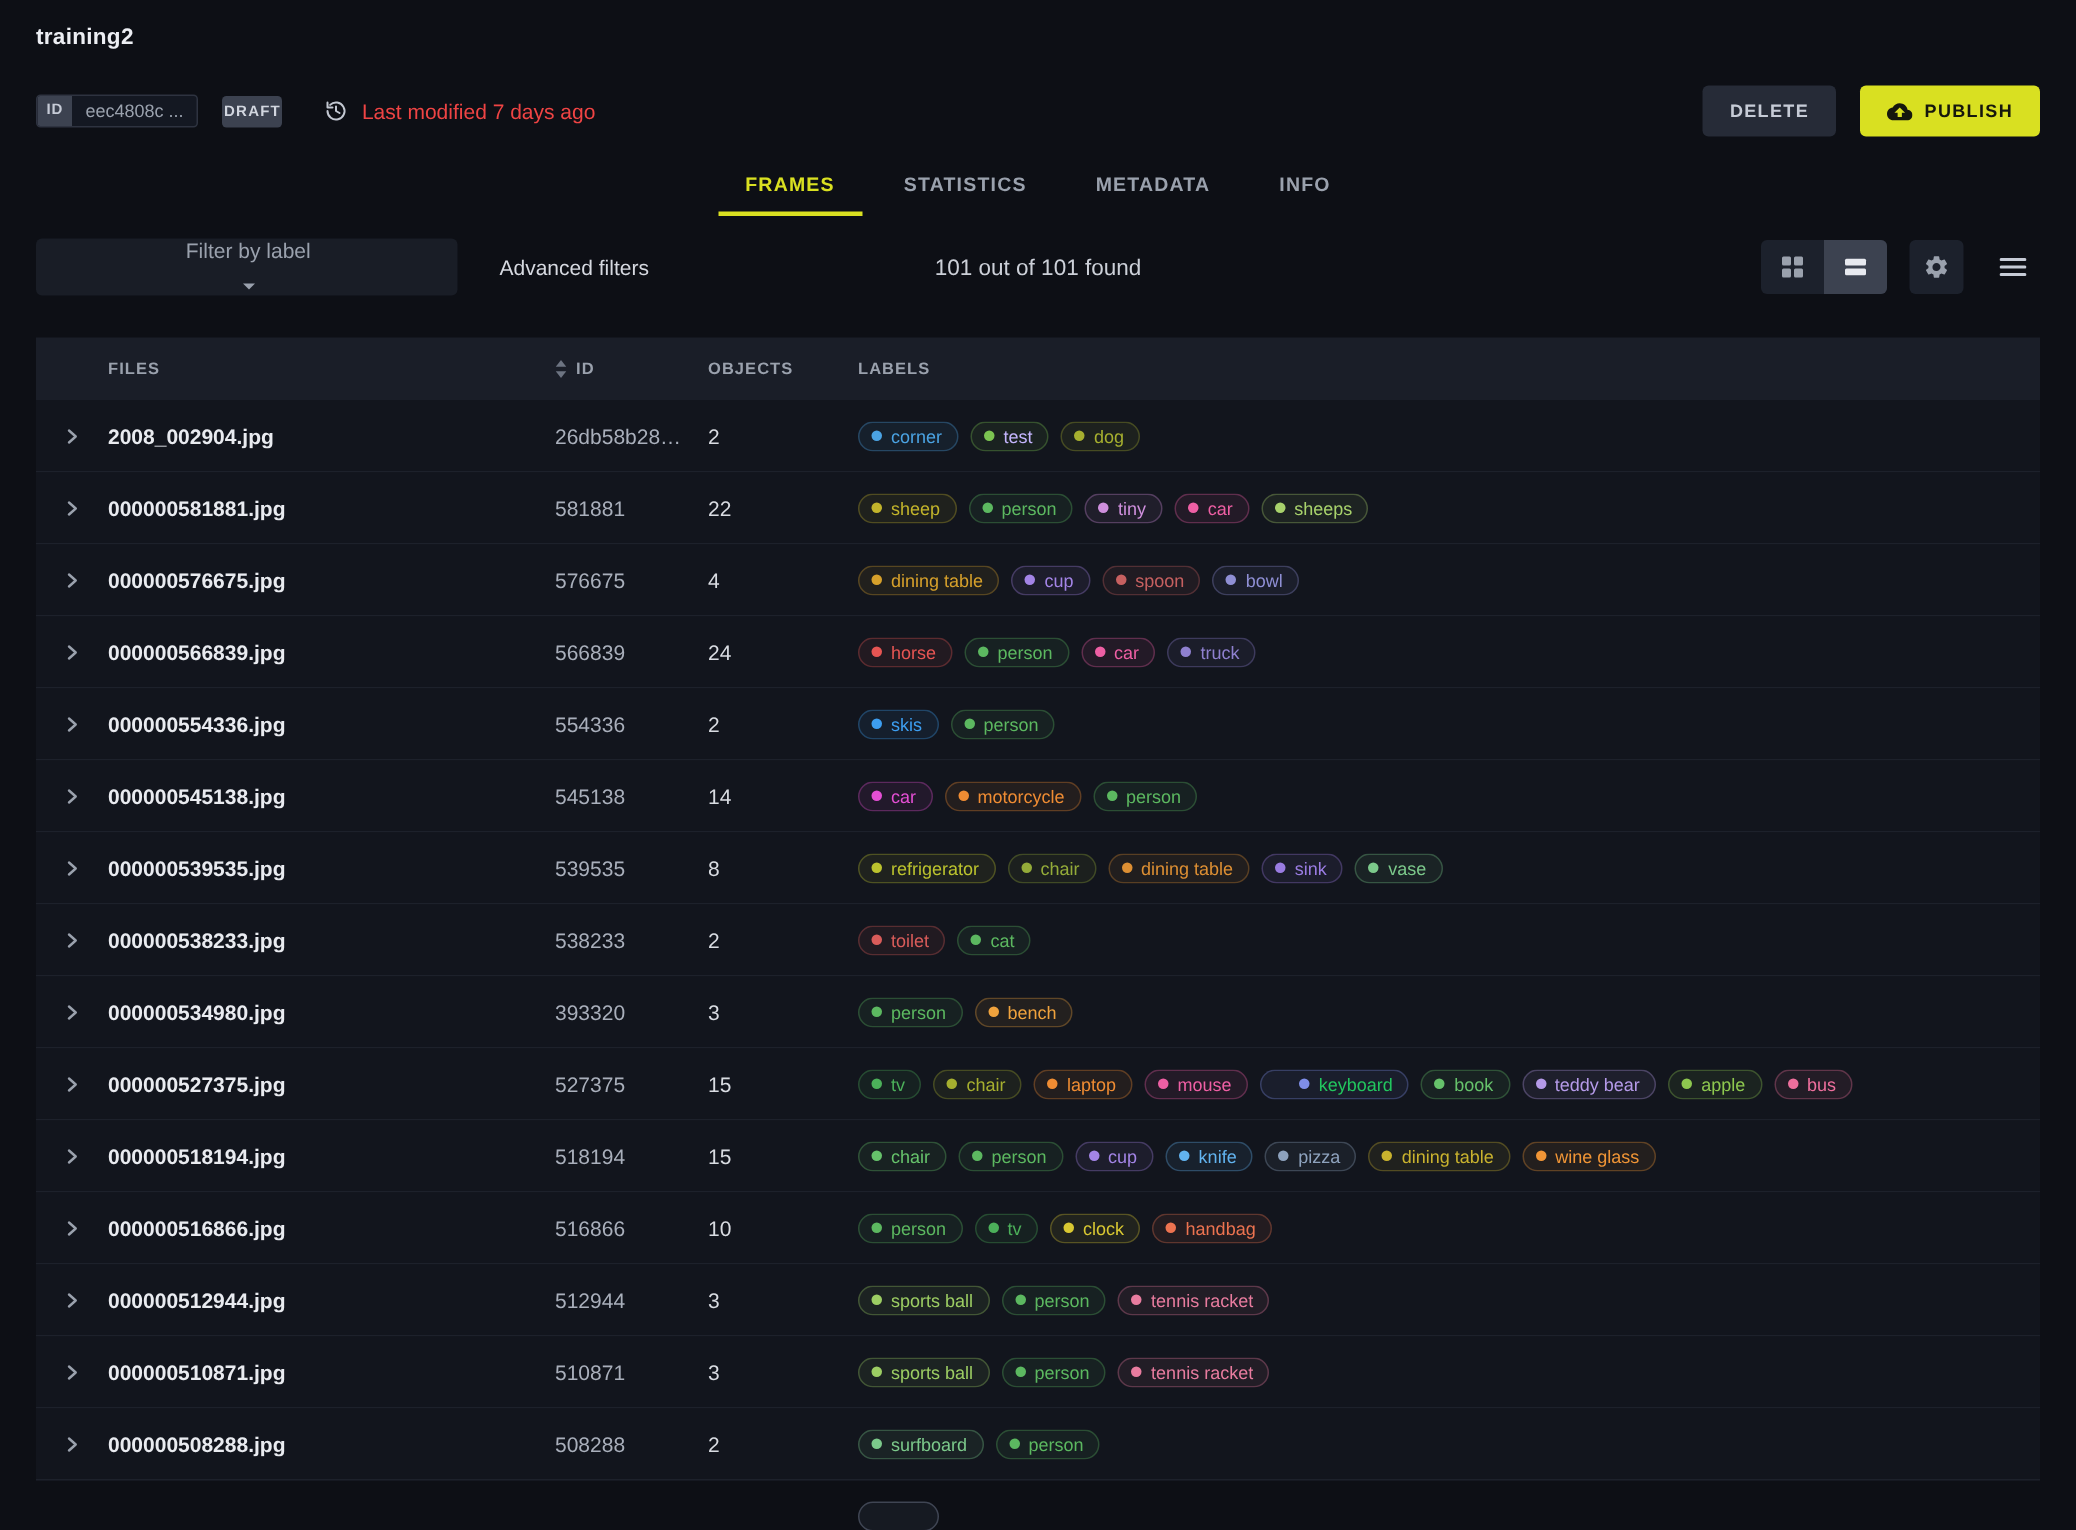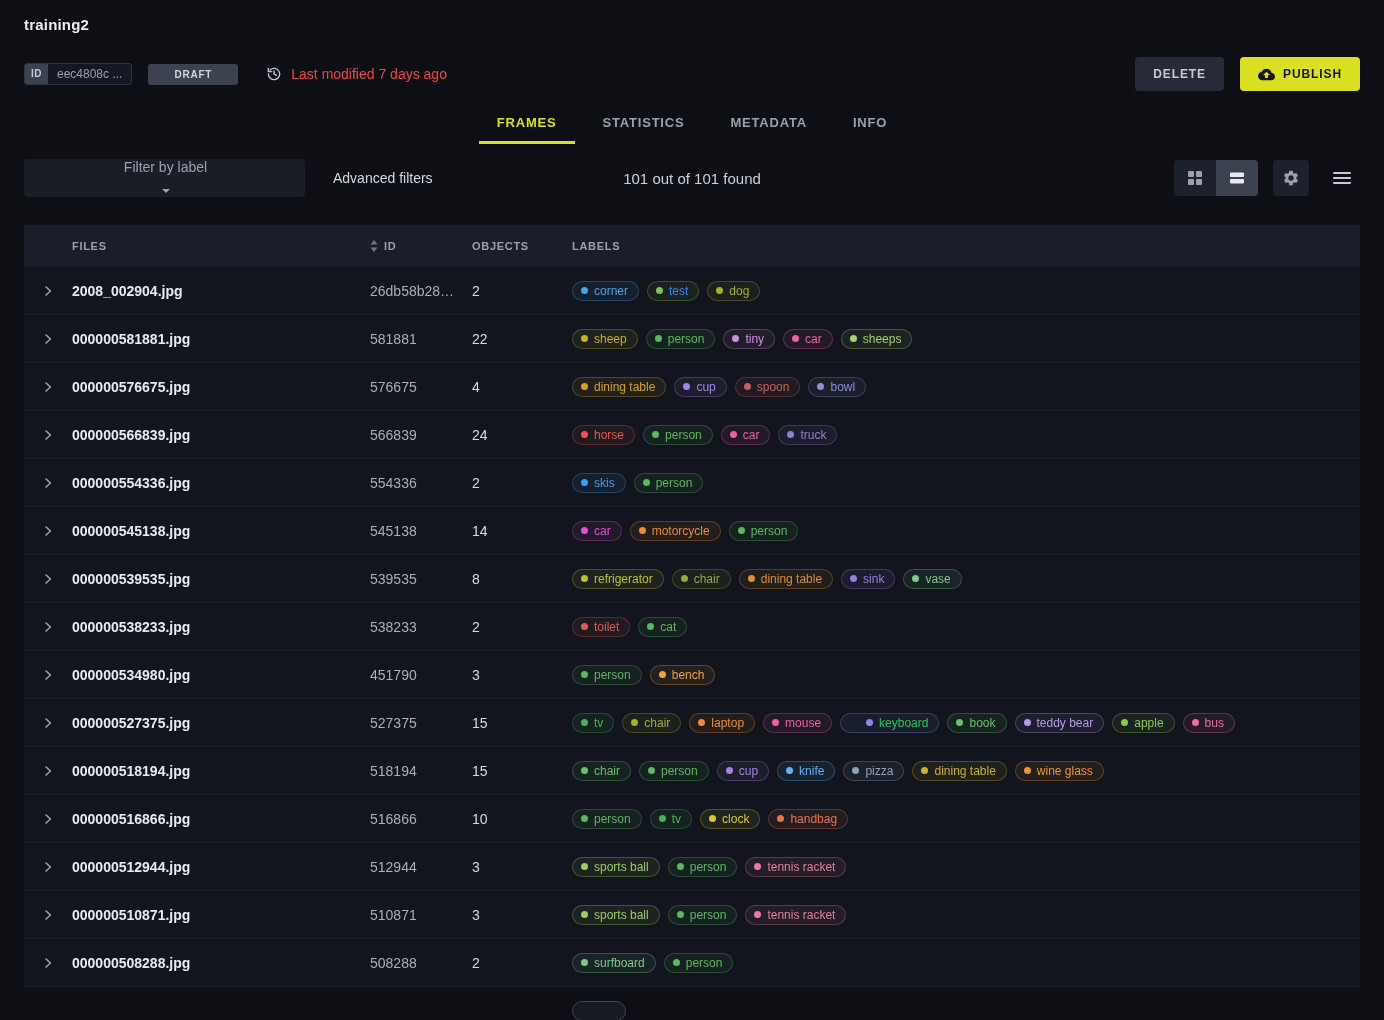--- a/index.html
+++ b/index.html
@@ -12,21 +12,21 @@
   }
   :root { --accent: #d9e021; }
 
   
   .page-title { padding: 16px 24px 0; font-size: 15px; font-weight: 700; letter-spacing: .2px; color: #eceef3; }
   .meta-row { display: flex; align-items: center; justify-content: space-between; padding: 0 24px; margin-top: 24px; }
   .meta-left { display: flex; align-items: center; gap: 16px; }
   .id-badge { display: inline-flex; align-items: center; border: 1px solid #2e3340; border-radius: 3px; overflow: hidden; height: 22px; background: #141822; }
   .id-chip { background: #3c4250; color: #c6cbd6; font-size: 10px; font-weight: 700; padding: 0 6px; line-height: 22px; letter-spacing: .5px; }
   .id-value { color: #9aa1ad; font-size: 12px; padding: 0 9px; }
-  .draft-badge { background: #3c4250; color: #d2d6df; font-size: 10px; font-weight: 700; letter-spacing: .8px; padding: 5px 26px; border-radius: 3px; }
+  .draft-badge { background: #3c4250; color: #d2d6df; font-size: 10px; font-weight: 700; letter-spacing: .8px; padding: 5px 1px; border-radius: 3px; }
   .modified { display: inline-flex; align-items: center; gap: 9px; color: #ef4444; font-size: 14px; margin-left: 12px; }
   .meta-right { display: flex; align-items: center; gap: 16px; margin-left: 16px; }
   .btn { border: none; border-radius: 4px; height: 34px; padding: 0 18px; font-family: inherit; font-size: 12px; font-weight: 700; letter-spacing: .9px; cursor: pointer; display: inline-flex; align-items: center; }
   .btn.delete { background: #262b37; color: #c6cbd6; }
   .btn.publish { background: var(--accent); color: #15170d; gap: 8px; }
 
   
   .tabs { display: flex; justify-content: center; gap: 10px; margin-top: 10px; }
   .tab { padding: 14px 18px 11px; font-size: 13px; font-weight: 700; letter-spacing: .8px; color: #9aa1ad; border-bottom: 3px solid transparent; cursor: pointer; }
   .tab.active { color: var(--accent); border-bottom-color: var(--accent); }
@@ -181,21 +181,21 @@
           </svg>
         </div>
         <div class="cell file">2008_002904.jpg</div>
         <div class="cell fid">26db58b28…</div>
         <div class="cell objects">2</div>
         <div class="cell chips">
           <span class="chip" style="color: rgb(75, 163, 227); border-color: rgba(75, 163, 227, 0.3); background: rgba(75, 163, 227, 0.08);">
             <span class="dot" style="background: rgb(75, 163, 227);"></span>
             <span>corner</span>
           </span>
-          <span class="chip" style="color: #3b82f6; border-color: rgba(124, 197, 81, 0.3); background: rgba(124, 197, 81, 0.08);">
+          <span class="chip" style="color: #c4b5fd; border-color: rgba(124, 197, 81, 0.3); background: rgba(124, 197, 81, 0.08);">
             <span class="dot" style="background: rgb(124, 197, 81);"></span>
             <span>test</span>
           </span>
           <span class="chip" style="color: rgb(166, 175, 47); border-color: rgba(166, 175, 47, 0.3); background: rgba(166, 175, 47, 0.08);">
             <span class="dot" style="background: rgb(166, 175, 47);"></span>
             <span>dog</span>
           </span>
         </div>
       </div>
       <div class="trow">
@@ -382,21 +382,21 @@
           </span>
         </div>
       </div>
       <div class="trow">
         <div class="cell chev">
           <svg width="12" height="12" viewBox="0 0 12 12" fill="none" stroke="#9aa1ad" stroke-width="1.6" stroke-linecap="round" stroke-linejoin="round">
             <polyline points="4 2 8.5 6 4 10"></polyline>
           </svg>
         </div>
         <div class="cell file">000000534980.jpg</div>
-        <div class="cell fid">451790</div>
+        <div class="cell fid">393320</div>
         <div class="cell objects">3</div>
         <div class="cell chips">
           <span class="chip" style="color: rgb(92, 184, 96); border-color: rgba(92, 184, 96, 0.3); background: rgba(92, 184, 96, 0.08);">
             <span class="dot" style="background: rgb(92, 184, 96);"></span>
             <span>person</span>
           </span>
           <span class="chip" style="color: rgb(239, 162, 61); border-color: rgba(239, 162, 61, 0.3); background: rgba(239, 162, 61, 0.08);">
             <span class="dot" style="background: rgb(239, 162, 61);"></span>
             <span>bench</span>
           </span>

